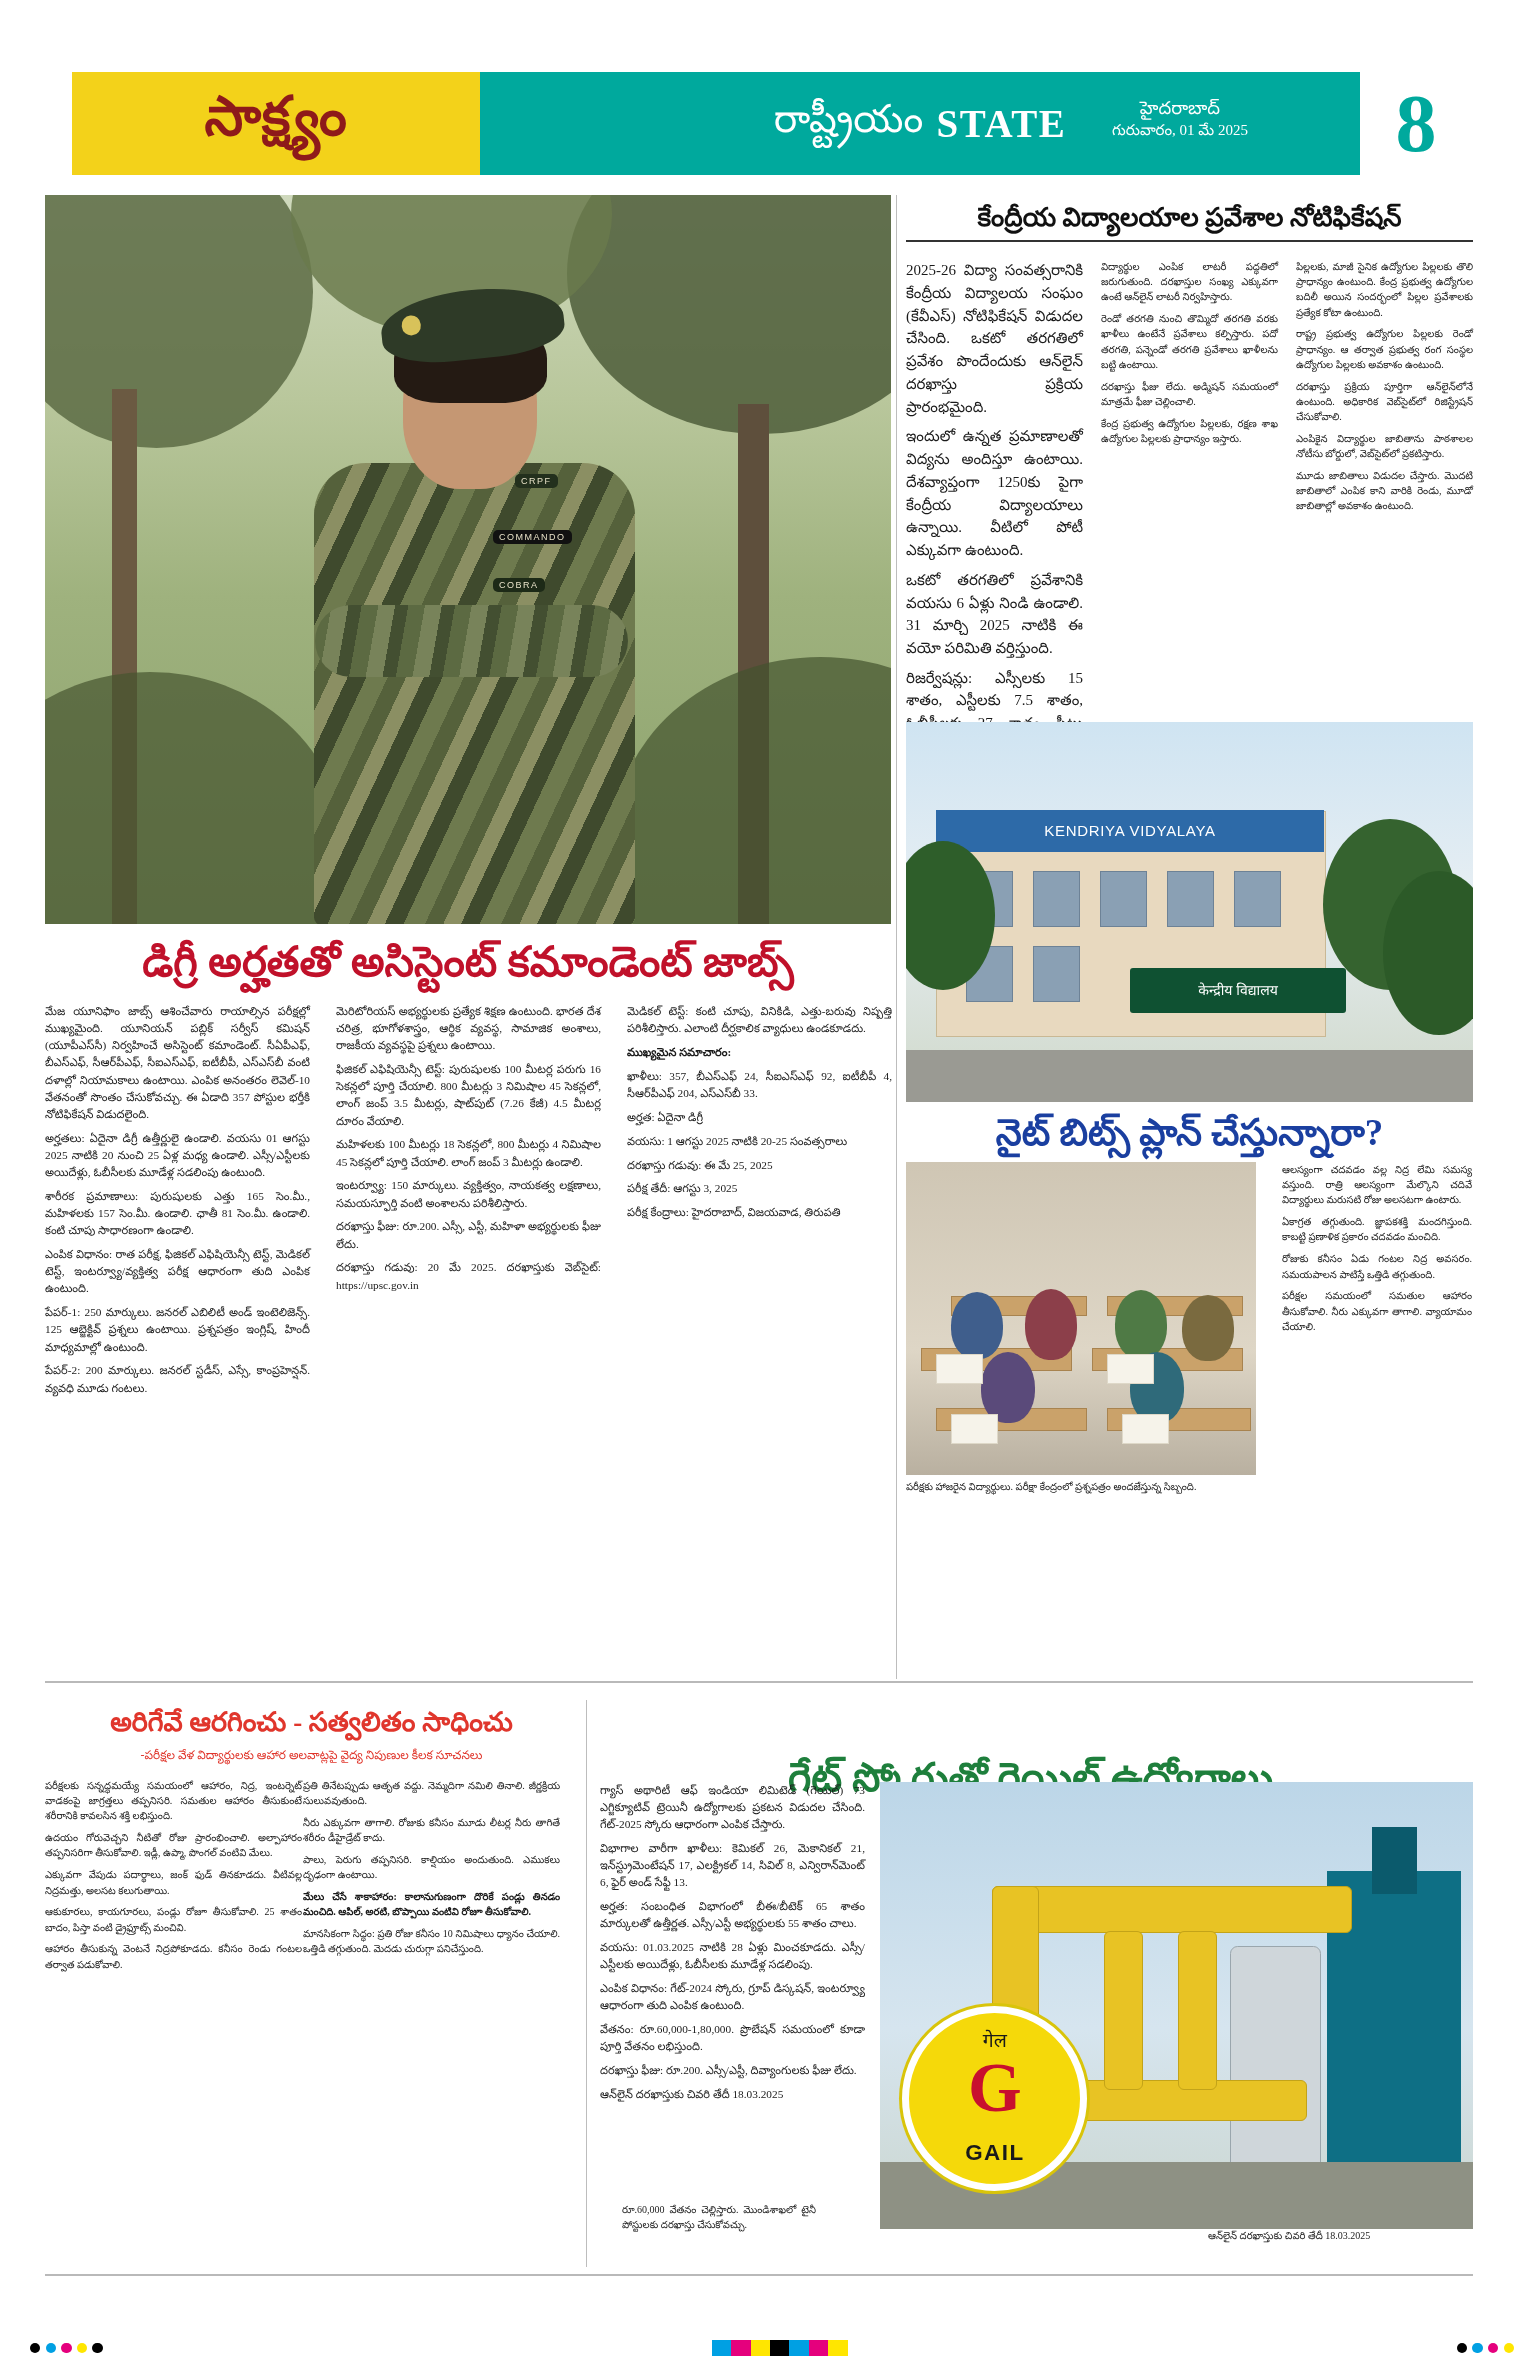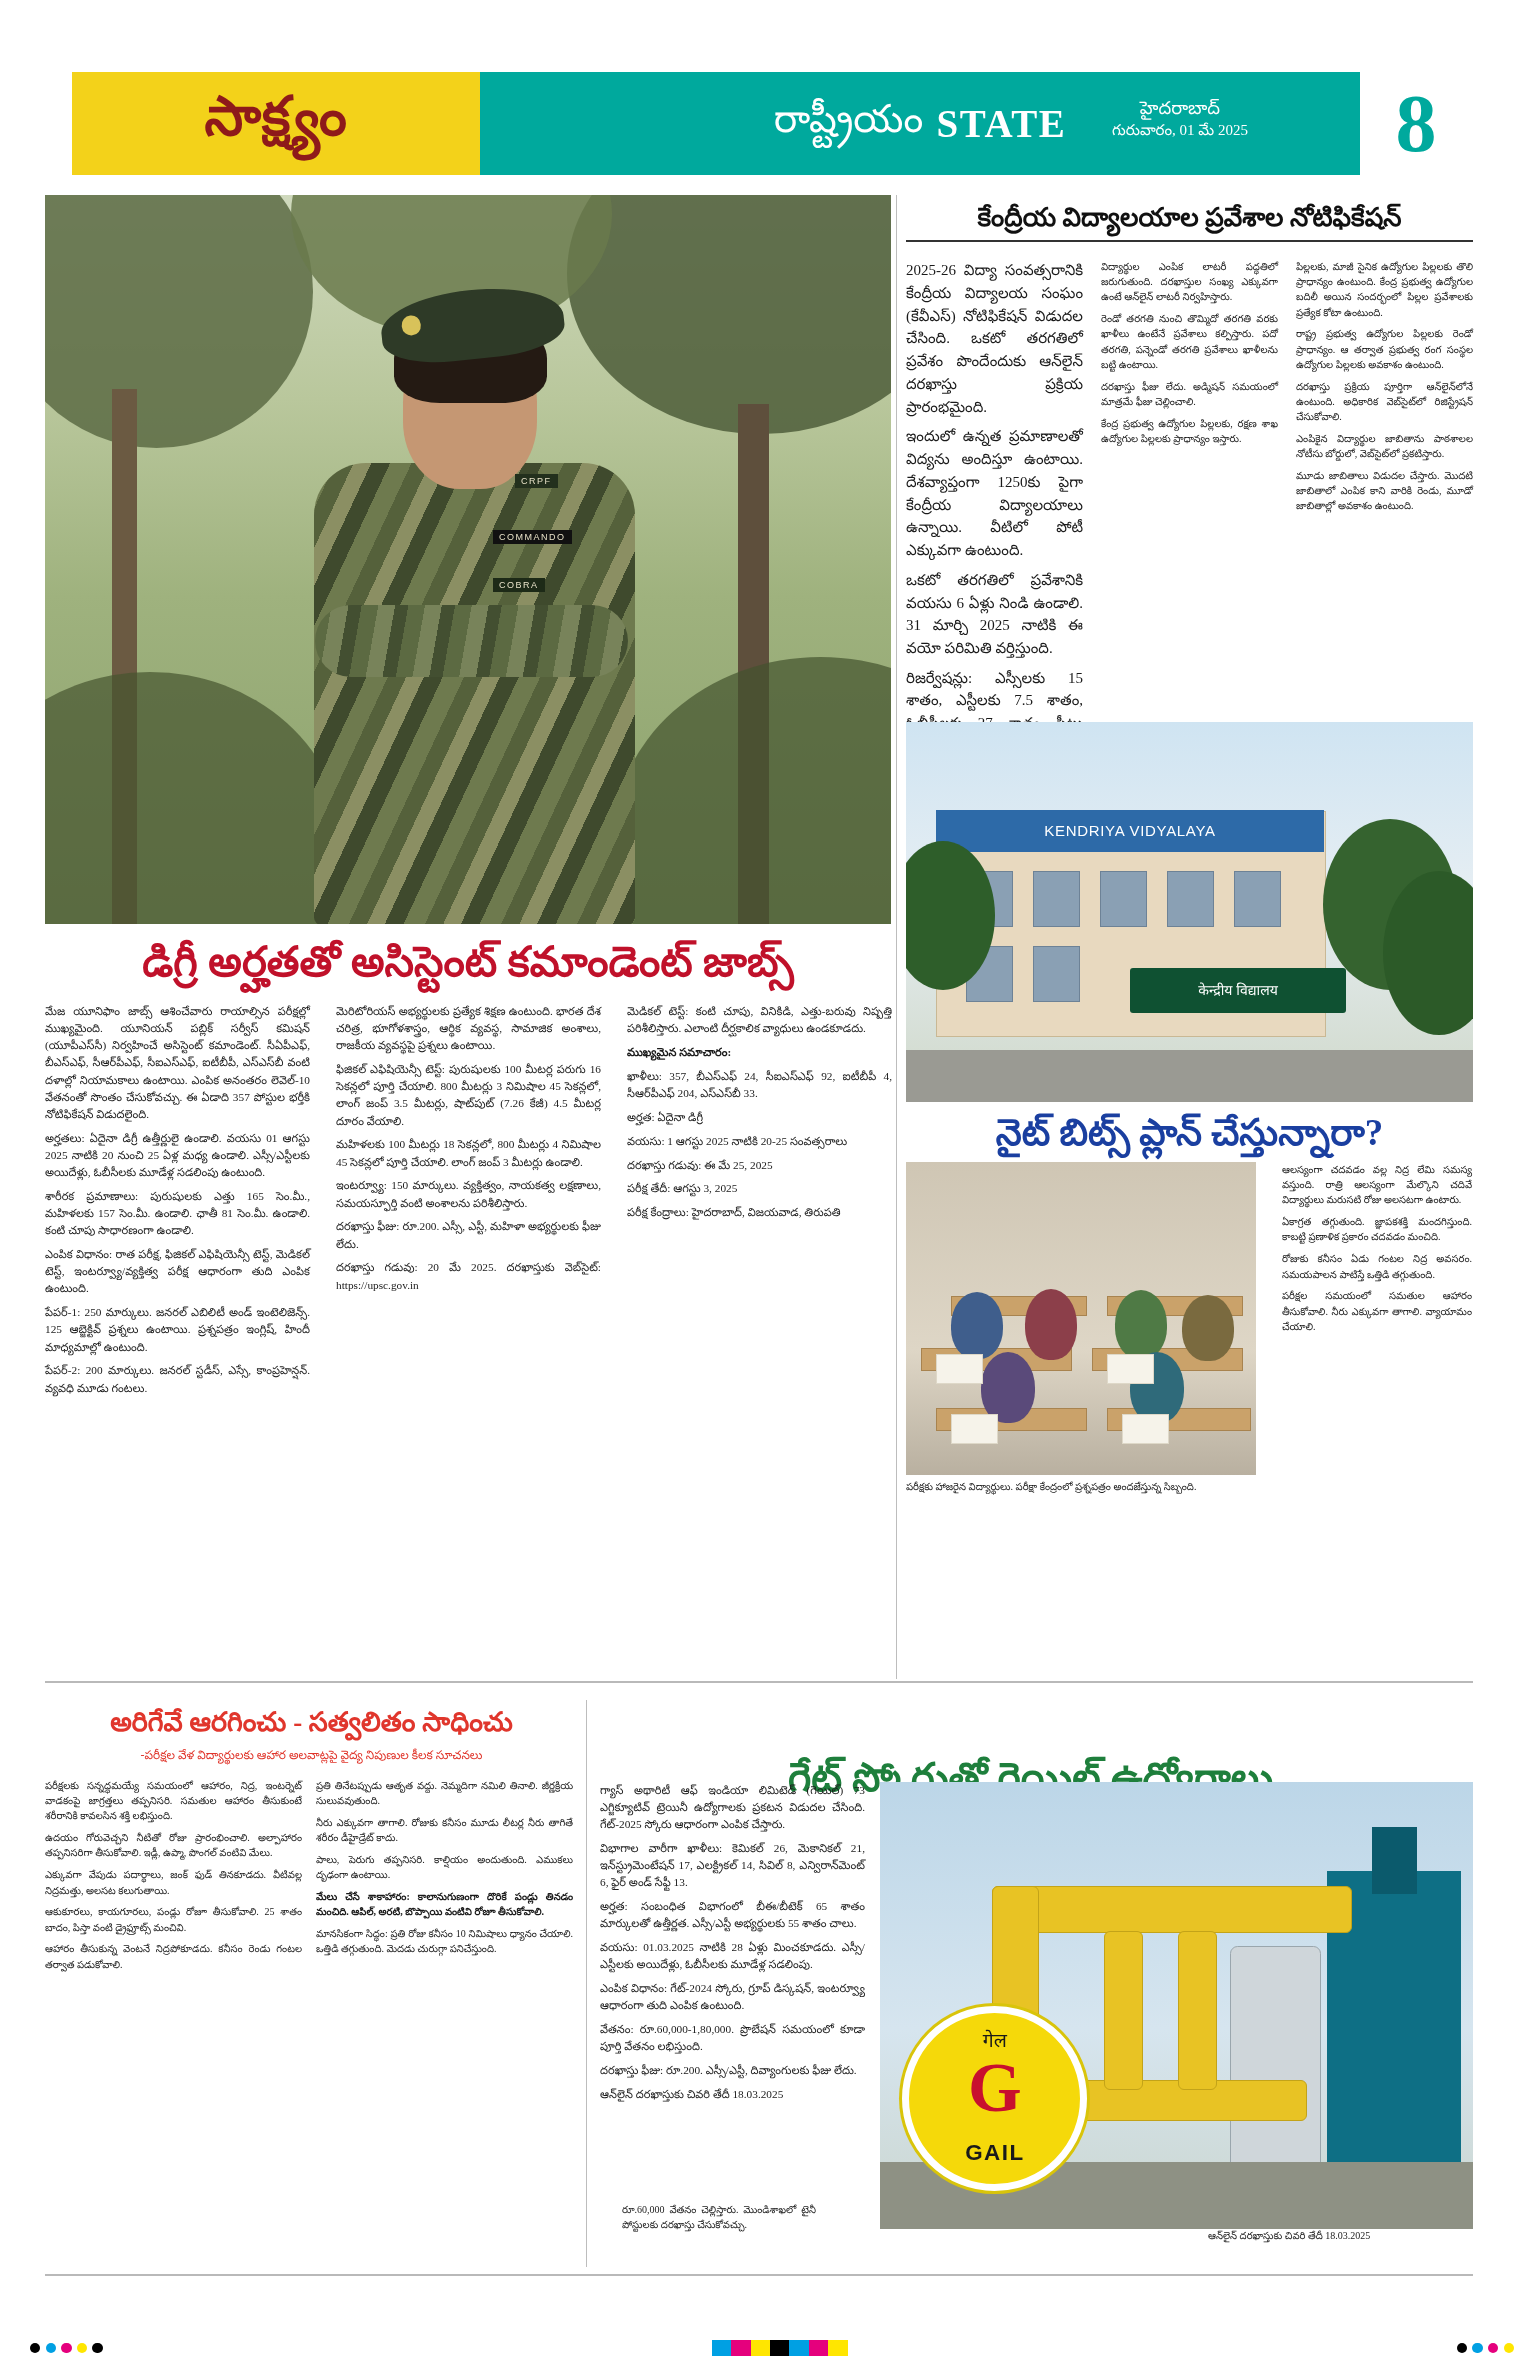--- a/index.html
+++ b/index.html
@@ -34,21 +34,21 @@
   .lp-head{position:absolute;left:134px;top:45px;width:134px;height:160px;background:#c59773;border-radius:46% 46% 42% 42%;}
   .lp-hair{position:absolute;left:125px;top:30px;width:153px;height:89px;background:#241a13;border-radius:50% 50% 30% 30%;}
   .lp-beret{position:absolute;left:112px;top:6px;width:183px;height:69px;background:#2e3a27;border-radius:60% 60% 45% 45%;transform:rotate(-6deg);}
   .lp-beret:after{content:"";position:absolute;left:21px;top:19.4px;width:19.4px;height:19.4px;border-radius:50%;background:#d8c25a;}
   .lp-body{position:absolute;left:45px;top:179px;width:321px;height:462px;background:
      repeating-linear-gradient(115deg,#6e7a4e 0 19.4px,#55613b 19.4px 36px,#8b8f63 36px 52px,#3f4a2d 52px 69px);
      border-radius:52px 52px 7.5px 7.5px;}
   .lp-arm{position:absolute;top:321px;width:313px;height:72px;left:46px;background:
      repeating-linear-gradient(100deg,#5c6a42 0 16.4px,#78835a 16.4px 33px,#434f31 33px 46px);border-radius:36px;}
   .lp-patch{position:absolute;background:#111;color:#e8e2c8;font-size:9px;letter-spacing:1.5px;
-     padding:2.2px 6px;border-radius:0;font-family:"Liberation Sans",sans-serif;}
+     padding:2.2px 6px;border-radius:5px;font-family:"Liberation Sans",sans-serif;}
 
   
   .headline-main{position:absolute;left:45px;top:938px;width:846px;text-align:center;
      font-family:"Liberation Serif",serif;font-size:42px;font-weight:bold;color:#c0112a;}
 
   
   .kv-head{position:absolute;left:906px;top:203px;width:567px;text-align:center;
      font-family:"Liberation Serif",serif;font-size:26px;font-weight:bold;color:#111;}
   .kv-head-rule{position:absolute;left:906px;top:240px;width:567px;height:1.5px;background:#333;}
 
@@ -277,21 +277,21 @@
     <p>రోజుకు కనీసం ఏడు గంటల నిద్ర అవసరం. సమయపాలన పాటిస్తే ఒత్తిడి తగ్గుతుంది.</p>
     <p>పరీక్షల సమయంలో సమతుల ఆహారం తీసుకోవాలి. నీరు ఎక్కువగా తాగాలి. వ్యాయామం చేయాలి.</p>
   </div>
 
   <div class="rule" style="left:45px;top:1681px;width:1428px;height:1.5px;"></div>
   <div class="rule" style="left:45px;top:2274px;width:1428px;height:1.5px;"></div>
 
   <div class="health-head te">అరిగేవే ఆరగించు - సత్వలితం సాధించు</div>
   <div class="health-sub te">-పరీక్షల వేళ విద్యార్థులకు ఆహార అలవాట్లపై వైద్య నిపుణుల కీలక సూచనలు</div>
 
-  <div style="position:absolute;left:45px;top:1778px;width:533px;height:485px;display:grid;grid-template-columns:257px 257px;gap:14px;">
+  <div style="position:absolute;left:45px;top:1778px;width:533px;height:485px;display:grid;grid-template-columns:257px 257px;gap:1px;">
     <div class="col-text te" style="font-size:10px;">
       <p>పరీక్షలకు సన్నద్ధమయ్యే సమయంలో ఆహారం, నిద్ర, ఇంటర్నెట్ వాడకంపై జాగ్రత్తలు తప్పనిసరి. సమతుల ఆహారం తీసుకుంటే శరీరానికి కావలసిన శక్తి లభిస్తుంది.</p>
       <p>ఉదయం గోరువెచ్చని నీటితో రోజు ప్రారంభించాలి. అల్పాహారం తప్పనిసరిగా తీసుకోవాలి. ఇడ్లీ, ఉప్మా, పొంగల్ వంటివి మేలు.</p>
       <p>ఎక్కువగా వేపుడు పదార్థాలు, జంక్ ఫుడ్ తినకూడదు. వీటివల్ల నిద్రమత్తు, అలసట కలుగుతాయి.</p>
       <p>ఆకుకూరలు, కాయగూరలు, పండ్లు రోజూ తీసుకోవాలి. 25 శాతం బాదం, పిస్తా వంటి డ్రైఫ్రూట్స్ మంచివి.</p>
       <p>ఆహారం తీసుకున్న వెంటనే నిద్రపోకూడదు. కనీసం రెండు గంటల తర్వాత పడుకోవాలి.</p>
     </div>
     <div class="col-text te" style="font-size:10px;">
       <p>ప్రతి తినేటప్పుడు ఆతృత వద్దు. నెమ్మదిగా నమిలి తినాలి. జీర్ణక్రియ సులువవుతుంది.</p>
       <p>నీరు ఎక్కువగా తాగాలి. రోజుకు కనీసం మూడు లీటర్ల నీరు తాగితే శరీరం డీహైడ్రేట్ కాదు.</p>

